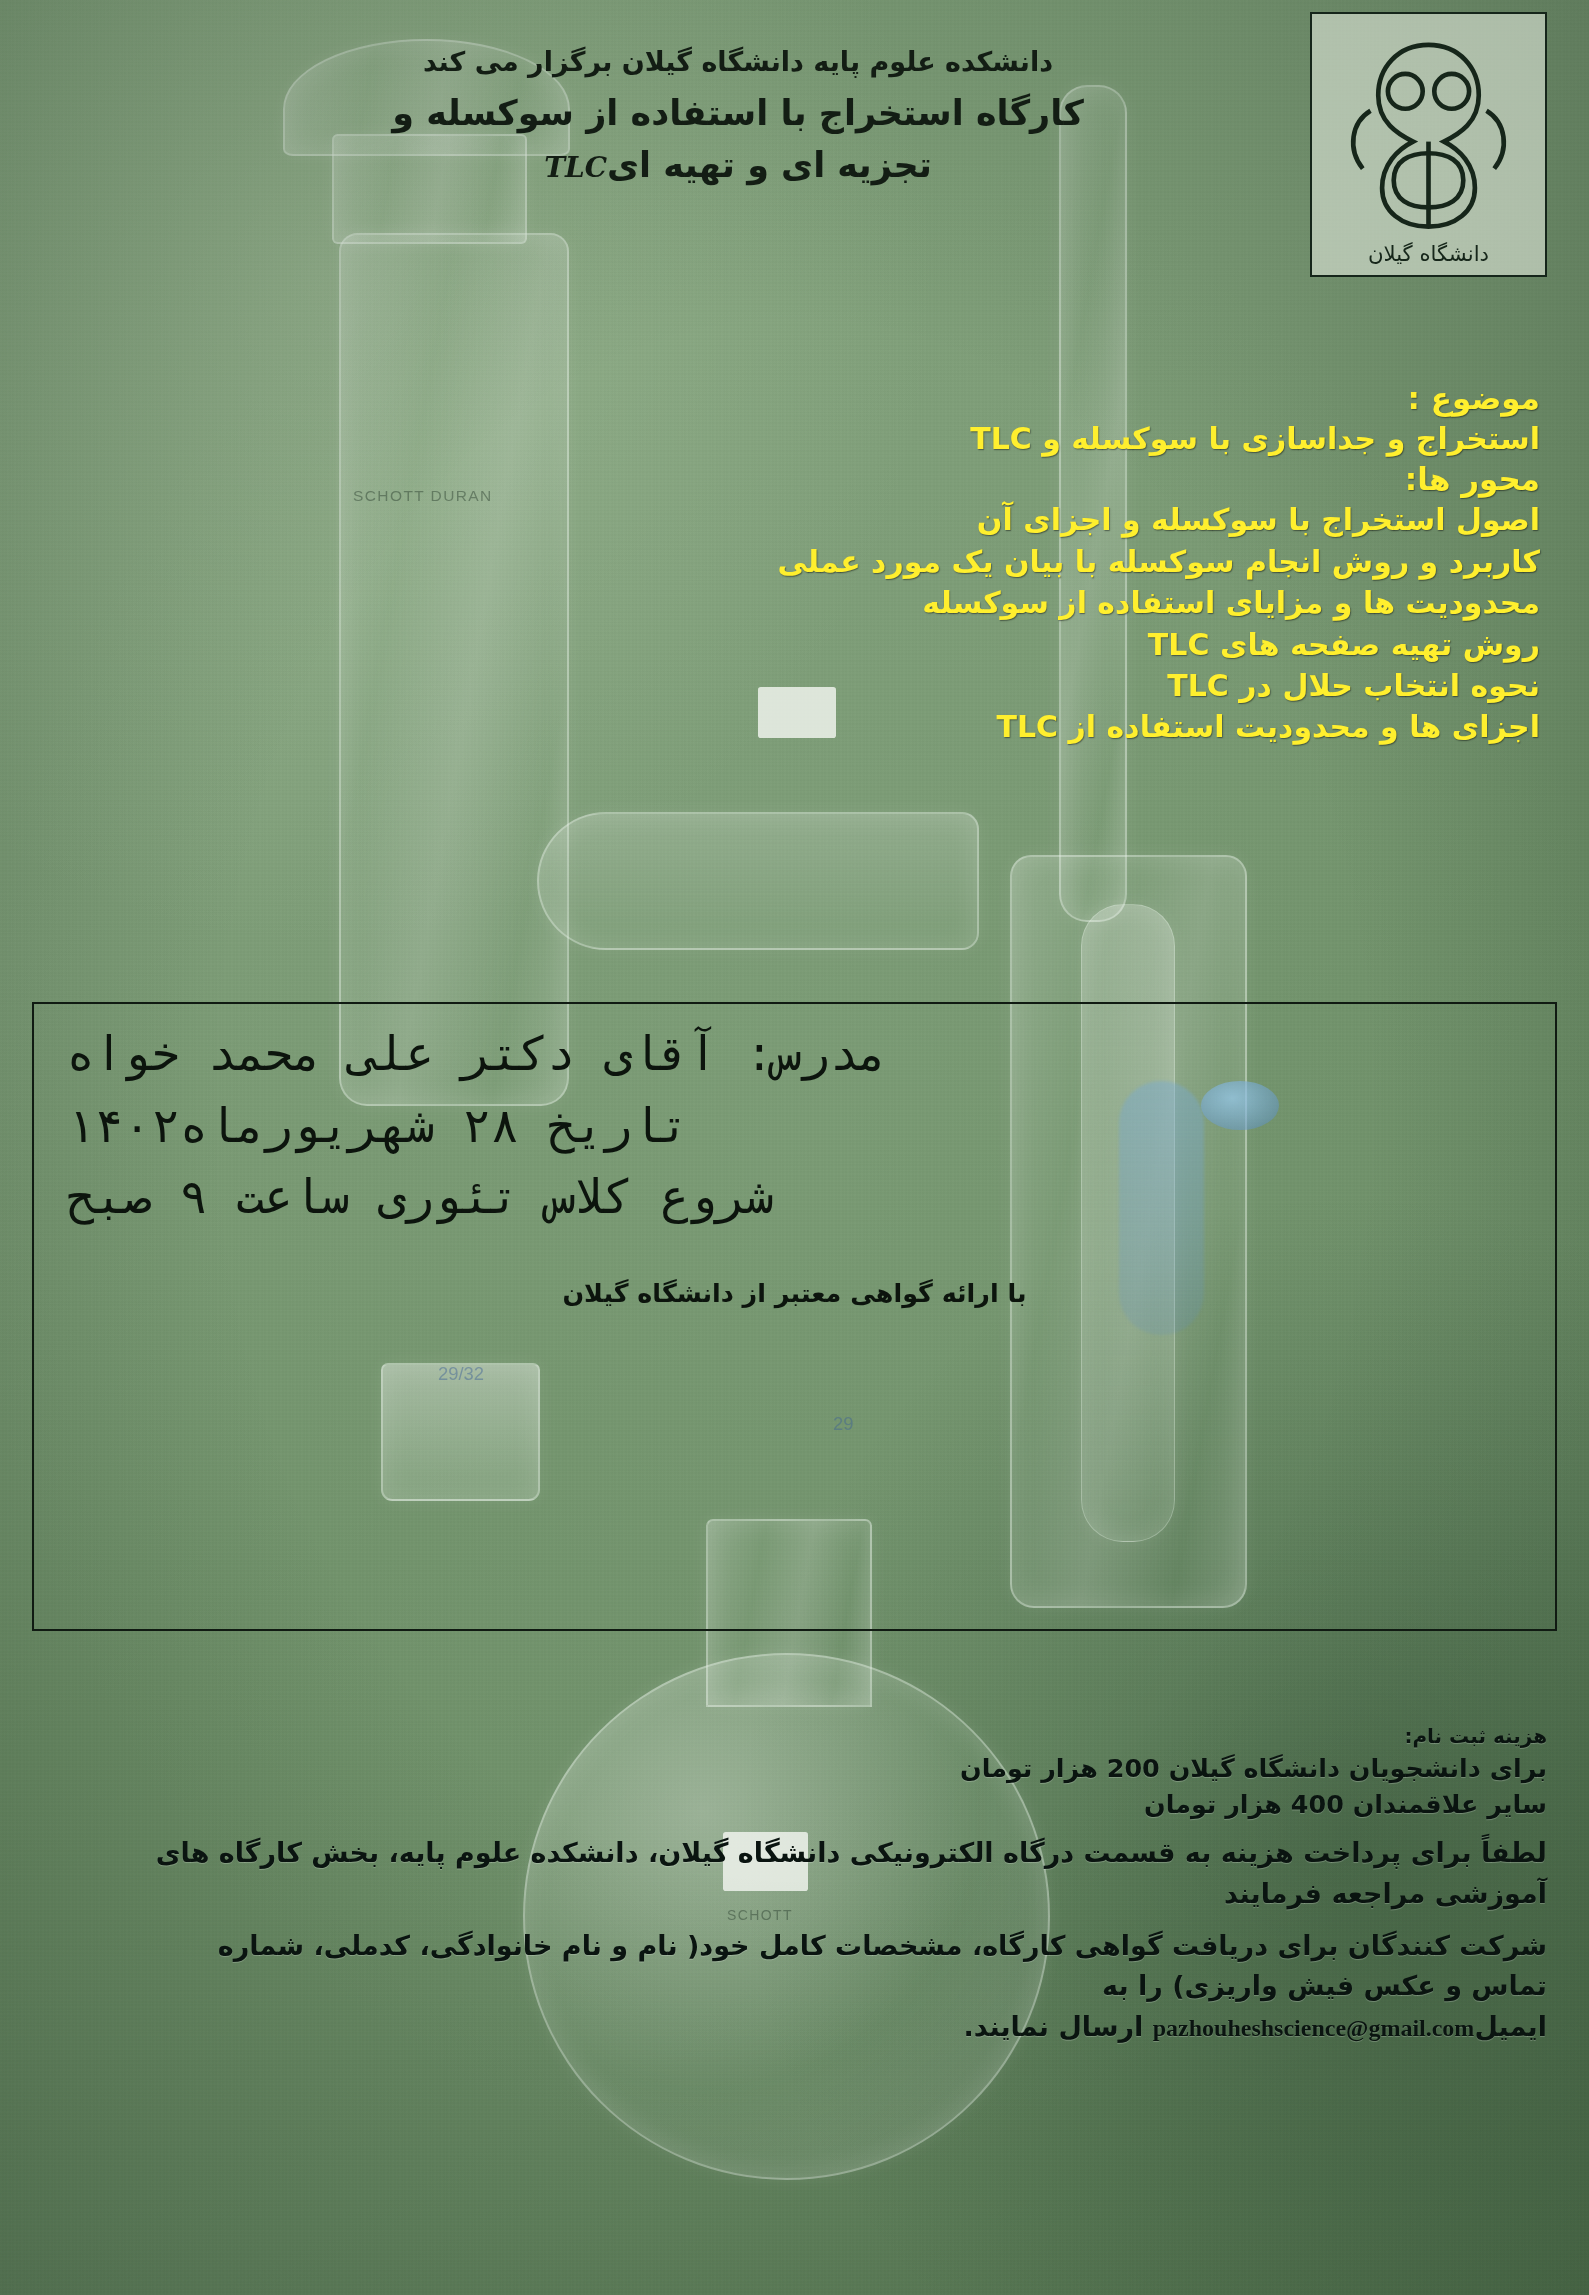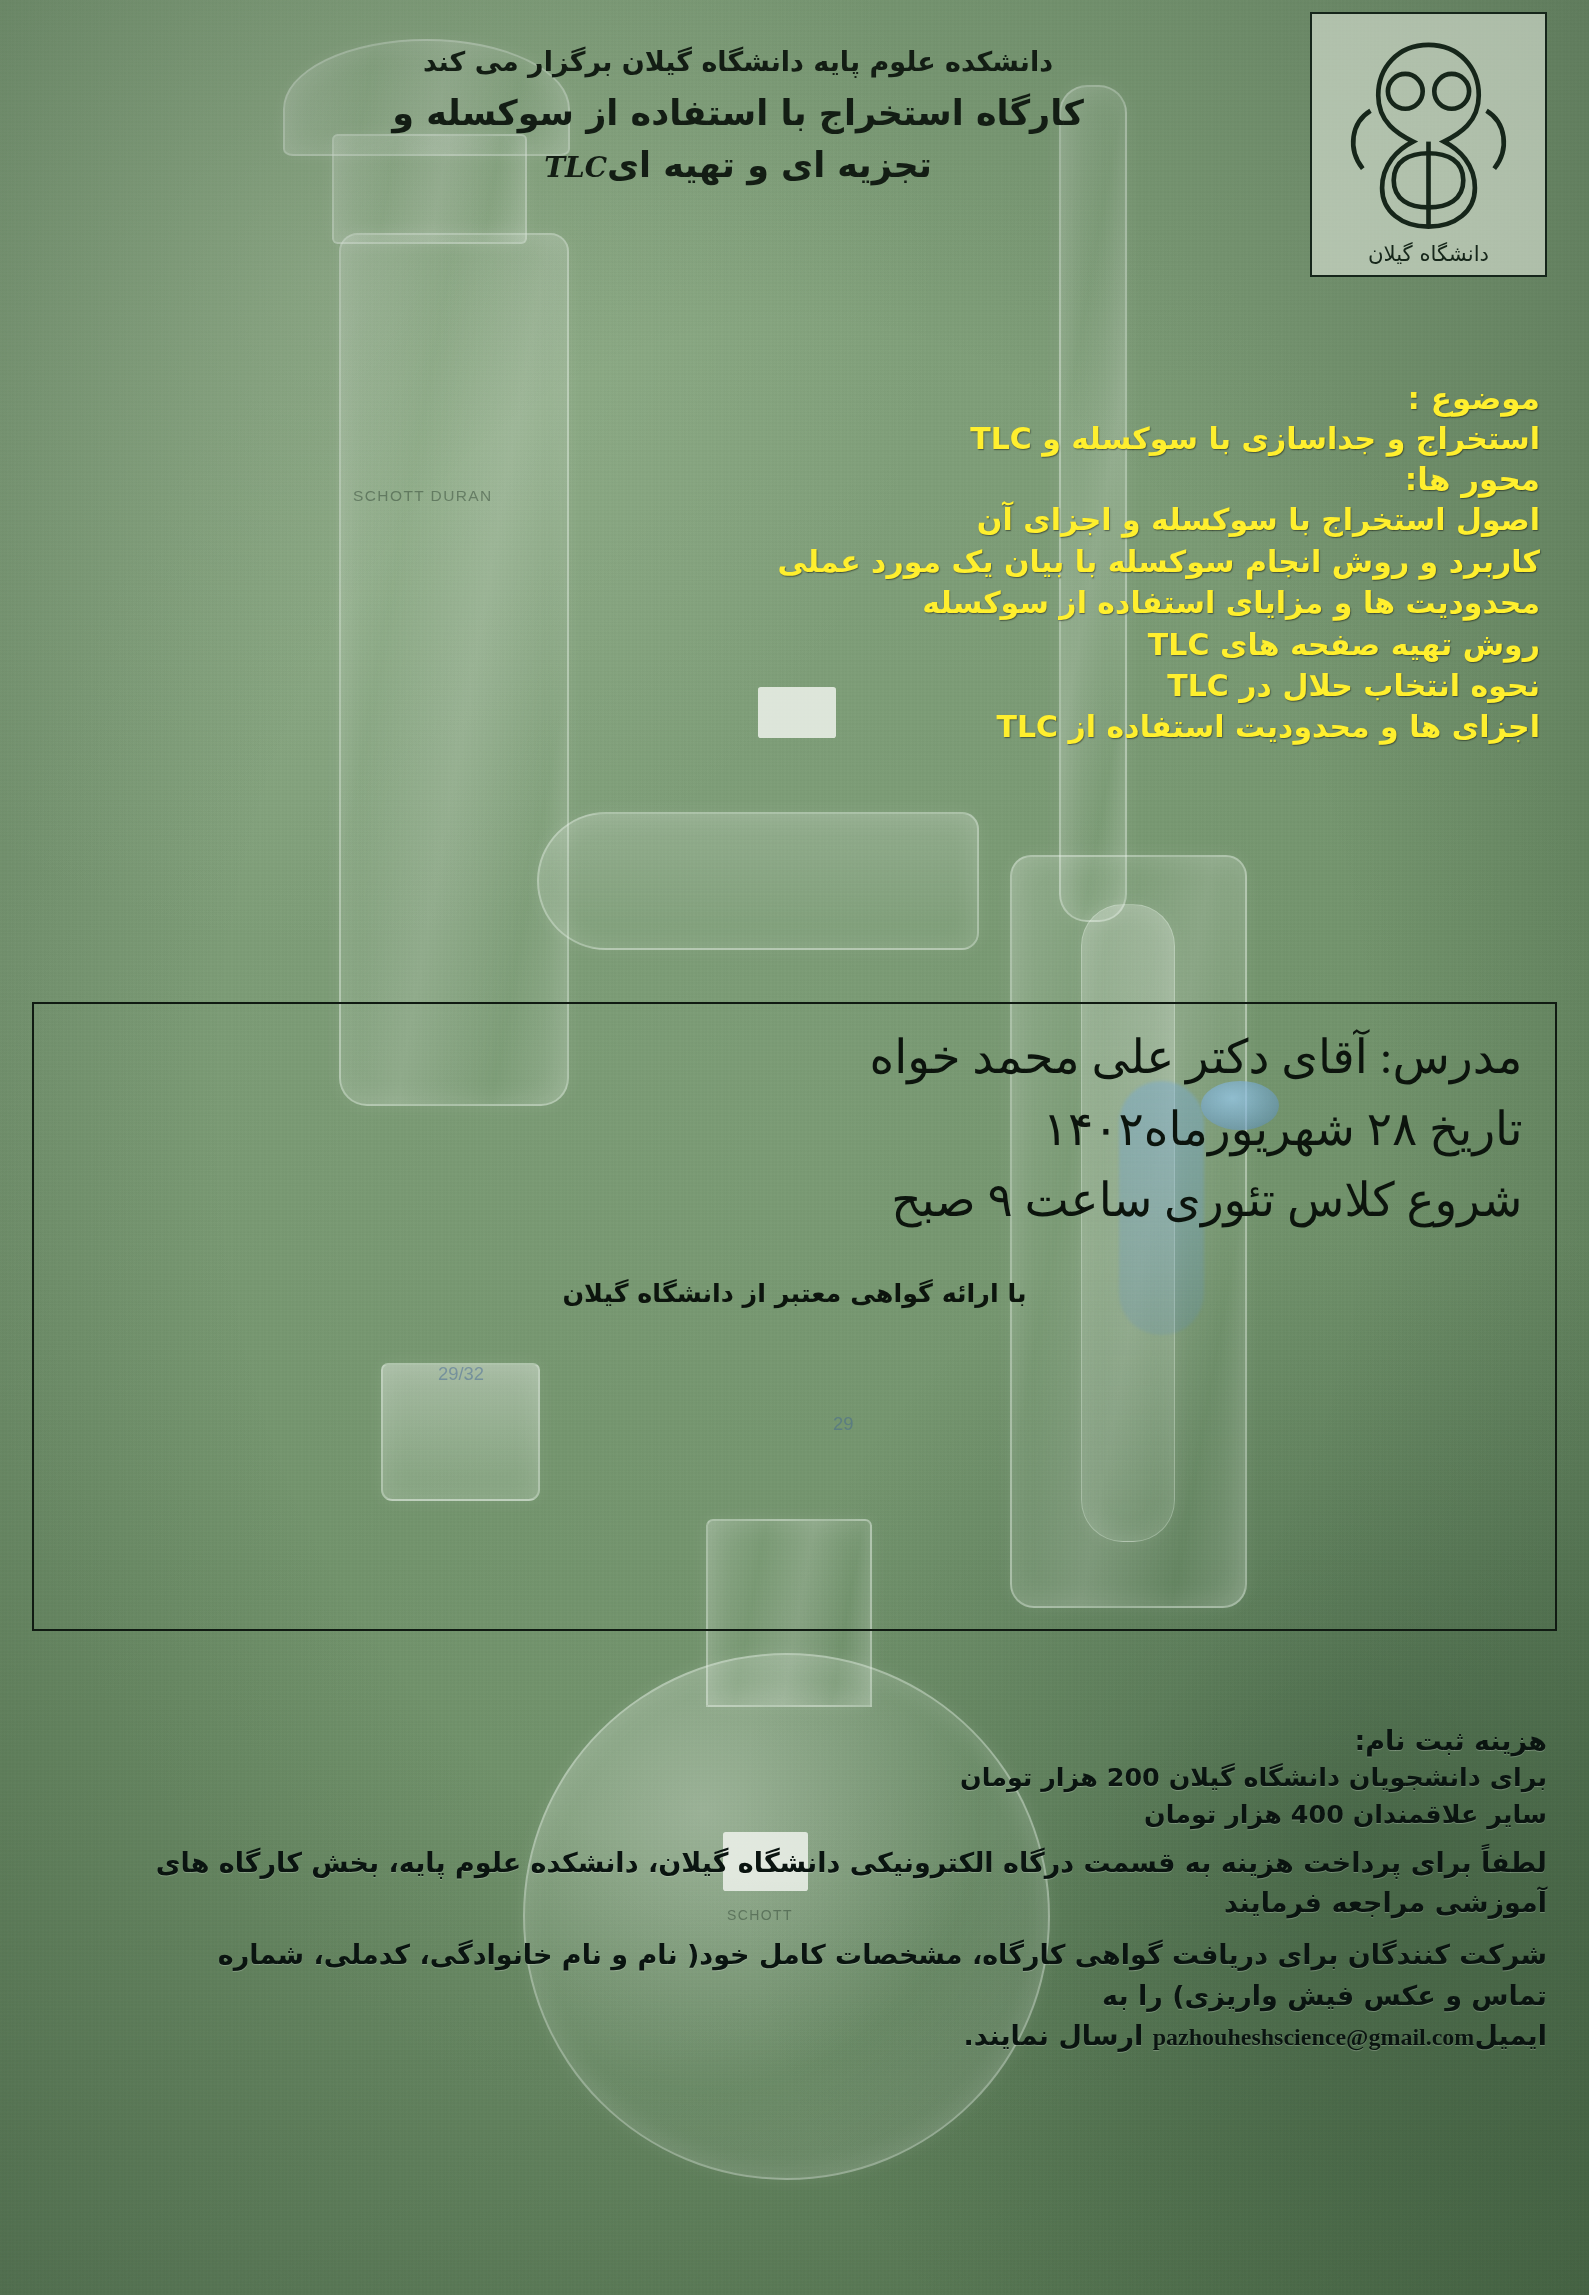--- a/index.html
+++ b/index.html
@@ -150,42 +150,42 @@
     height: 629px;
     border: 2.1px solid #101a12;
     box-sizing: border-box;
     direction: rtl;
     color: #0c140d;
     padding: 18.4px 32.5px;
   }
   .panel .big {
     font-size: 47px;
     line-height: 1.52;
-    text-align: right;
-    font-family: Liberation Serif, serif;
+    text-align: left;
+    font-family: Liberation Mono, monospace;
   }
   .panel .cert {
     margin-top: 41px;
     font-size: 25.4px;
     font-weight: bold;
     text-align: center;
   }
 
   .fees {
     position: absolute;
     right: 42px;
     left: 148px;
     top: 1723px;
     direction: rtl;
     text-align: right;
     color: #0a1410;
     font-weight: bold;
     text-shadow: 0 0.7px 0.7px rgba(255,255,255,.22);
   }
-  .fees .h { font-size: 27px; line-height: 1.35; }
+  .fees .h { font-size: 20px; line-height: 1.35; }
   .fees .r { font-size: 25.4px; line-height: 1.42; }
   .fees .blk { margin-top: 11.3px; font-size: 27px; line-height: 1.5; }
   .fees .email {
     direction: rtl;
     font-size: 27px;
     line-height: 1.5;
   }
   .fees .email .addr {
     font-family: Liberation Serif, serif;
     direction: ltr;

